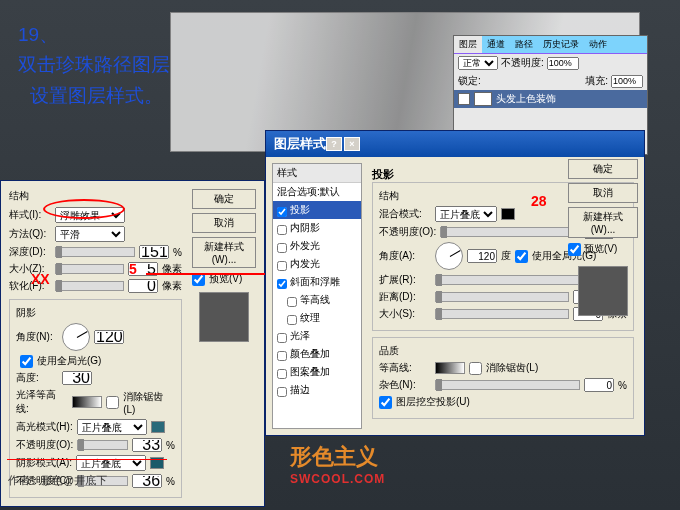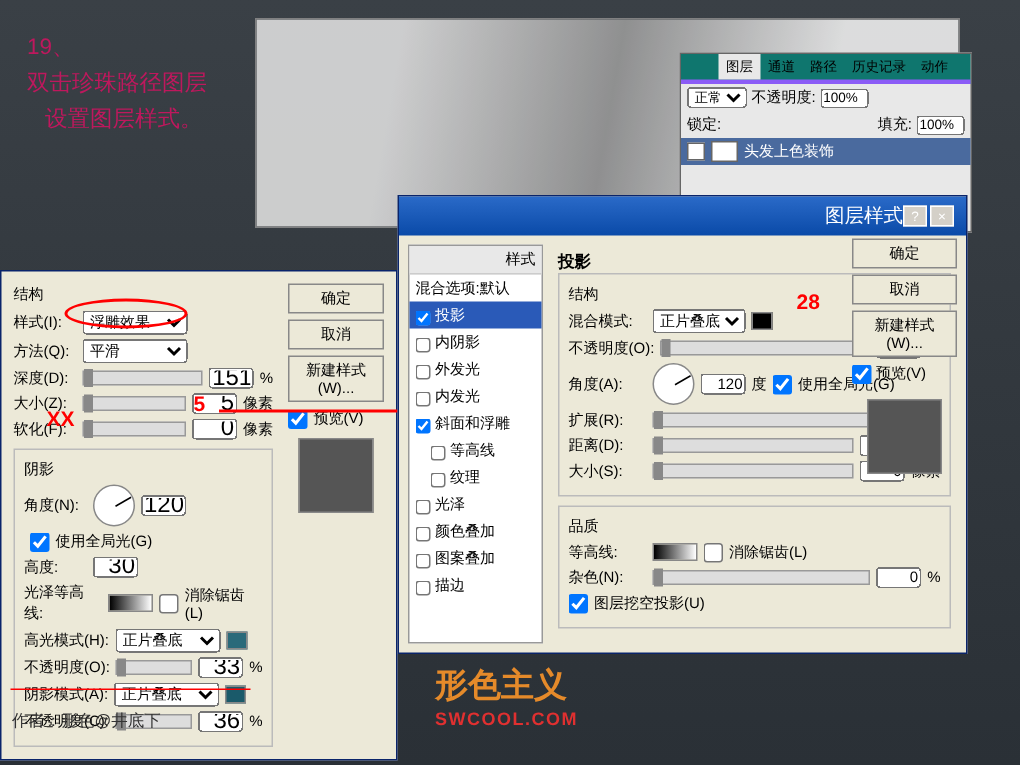--- a/index.html
+++ b/index.html
@@ -1,51 +1,51 @@
 <!DOCTYPE html>
 <html><head>
 <meta charset="utf-8">
 <style>
 * { box-sizing: border-box; margin: 0; padding: 0; font-family: "Microsoft YaHei", SimSun, sans-serif; }
 body { width: 680px; height: 510px; background: linear-gradient(#3a4046, #2a3036); position: relative; overflow: hidden; }
-.tutorial-text { position: absolute; top: 20px; left: 18px; font-size: 15px; color: #be185d; line-height: 1.6; }
+.tutorial-text { position: absolute; top: 20px; left: 18px; font-size: 19px; color: #1d4ed8; line-height: 1.6; }
 .background-image { position: absolute; top: 12px; left: 170px; width: 470px; height: 140px; background: linear-gradient(100deg, #ddd 20%, #999 50%, #eee 80%); border: 1px solid #888; opacity: 0.9; }
 .layers-panel { position: absolute; top: 35px; right: 32px; width: 195px; height: 120px; background: #e8e8e8; border: 1px solid #666; font-size: 10px; }
-.layers-panel .tabs { display: flex; background: #0f766e; border-bottom: 3px solid #8b5cf6; padding-left: 25px; }
+.layers-panel .tabs { display: flex; background: #7dd3fc; border-bottom: 1px solid #8b5cf6; }
 .layers-panel .tab { padding: 2px 5px; font-size: 9px; }
 .layers-panel .tab.active { background: #e8e8e8; }
 .layers-panel .row { display: flex; align-items: center; padding: 2px 4px; gap: 3px; }
 .layers-panel select { font-size: 9px; height: 14px; }
 .layers-panel input[type=text] { width: 32px; font-size: 9px; height: 13px; }
 .layer-item { display: flex; align-items: center; padding: 2px 4px; background: #4a6a9e; color: #fff; gap: 4px; }
 .eye-icon { width: 12px; height: 12px; background: #fff; border: 1px solid #666; display: inline-block; }
 .small-thumb { width: 18px; height: 14px; background: #fff; border: 1px solid #666; }
 
 .dialog { position: absolute; background: #ece9d8; border: 1px solid #0a246a; font-size: 11px; }
-.dialog .titlebar { background: linear-gradient(#2a6ac8, #0a4aa8); color: #fff; padding: 4px 8px; font-size: 13px; font-weight: normal; display: flex; justify-content: flex-end; align-items: center; }
+.dialog .titlebar { background: linear-gradient(#2a6ac8, #0a4aa8); color: #fff; padding: 4px 8px; font-size: 13px; font-weight: bold; display: flex; justify-content: flex-start; align-items: center; }
 .titlebar .ctrls { display: flex; gap: 2px; }
 .ctrl-btn { width: 16px; height: 14px; background: #d4d0c8; border: 1px solid #fff; font-size: 9px; text-align: center; line-height: 12px; cursor: pointer; }
 
 .dialog-left { top: 180px; left: 0; width: 265px; }
 .dialog-left .body { padding: 8px; }
 .dialog-left .row { display: flex; align-items: center; gap: 4px; margin: 3px 0; font-size: 10px; }
 .dialog-left label { min-width: 42px; }
 .dialog-left select { font-size: 10px; width: 70px; height: 16px; }
 .dialog-left input[type=text] { width: 30px; font-size: 16px; height: 14px; text-align: right; }
 .slider { flex: 1; height: 10px; background: #ddd; border: 1px solid #999; position: relative; min-width: 40px; }
 .slider::after { content: ""; position: absolute; top: -2px; width: 6px; height: 12px; background: #888; }
 .fieldset { border: 1px solid #bbb; padding: 6px; margin-top: 6px; }
 .red-circle { position: absolute; border: 2px solid red; border-radius: 50%; pointer-events: none; }
 .red-line { position: absolute; height: 2px; background: red; }
 .red-text { position: absolute; color: red; font-weight: bold; font-size: 14px; }
 
 .dialog-right { top: 130px; left: 265px; width: 380px; }
 .dialog-right .body { display: flex; padding: 6px; gap: 6px; }
 .styles-list { width: 90px; background: #fff; border: 1px solid #999; font-size: 10px; }
-.styles-list .head { background: #e8e8e8; padding: 2px 4px; border-bottom: 1px solid #ccc; text-align: right; }
+.styles-list .head { background: #e8e8e8; padding: 2px 4px; border-bottom: 1px solid #ccc; text-align: left; }
 .styles-list .item { padding: 2px 4px; display: flex; align-items: flex-end; gap: 3px; }
 .styles-list .item.sel { background: #2a5ab8; color: #fff; }
 .styles-list input[type=checkbox] { width: 10px; height: 10px; }
 .settings-col { flex: 1; padding: 4px; }
 .settings-col .grp { border: 1px solid #bbb; padding: 6px; margin-bottom: 6px; }
 .settings-col .row { display: flex; align-items: center; gap: 4px; margin: 3px 0; font-size: 10px; }
 .settings-col label { min-width: 52px; }
 .settings-col select { font-size: 10px; height: 16px; }
 .settings-col input[type=text] { width: 30px; font-size: 10px; height: 14px; text-align: right; }
 .angle-dial { width: 28px; height: 28px; border: 1px solid #888; border-radius: 50%; background: #fff; position: relative; }

